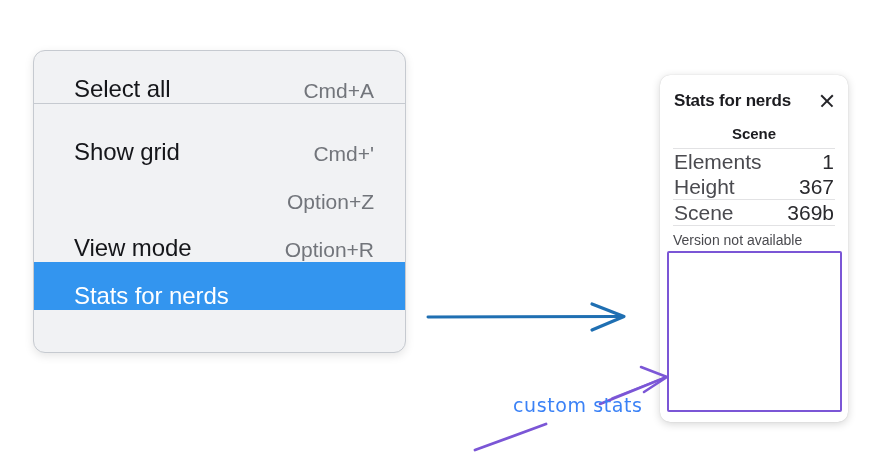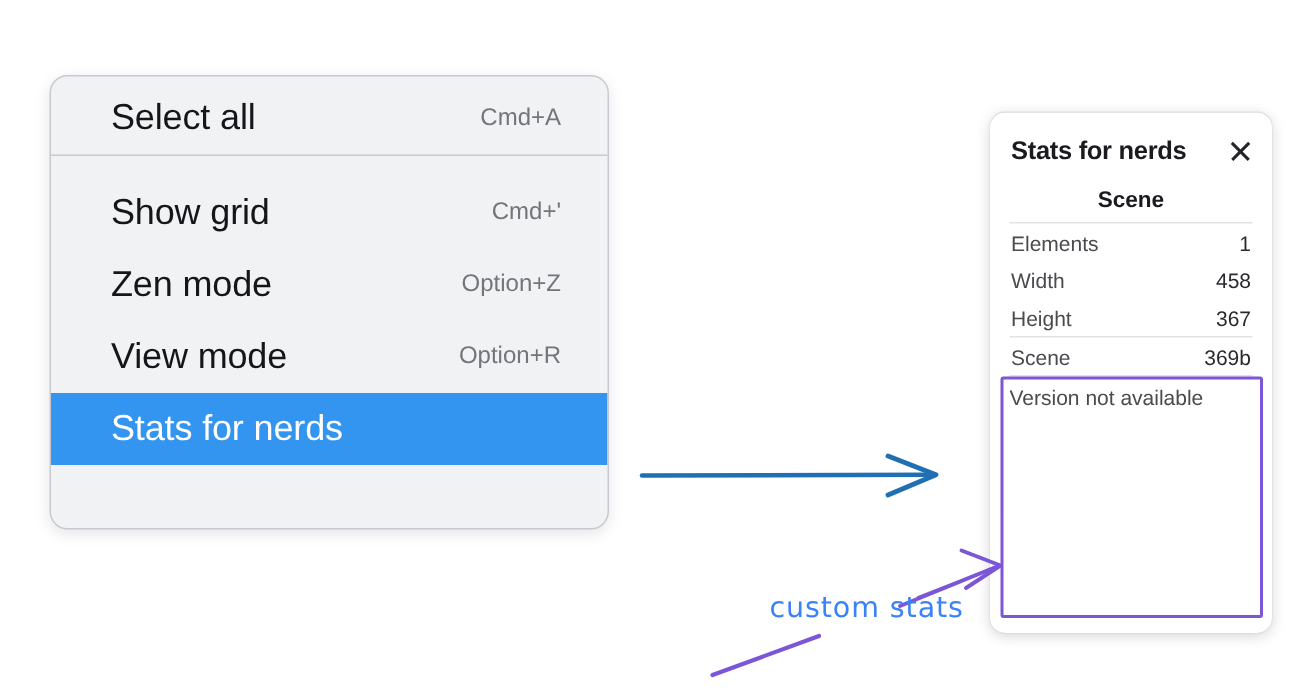--- a/index.html
+++ b/index.html
@@ -41,36 +41,36 @@
     background: #c6cad0;
     margin: 0;
   }
 
   .menu-group-bottom { padding-top: 14px; padding-bottom: 10px; }
 
   .menu-item {
     position: relative;
     height: 48px;
     display: flex;
-    align-items: center;
+    align-items: flex-end;
     padding: 0 0 0 40px;
     cursor: default;
   }
 
   .menu-item .label {
     font-size: 24px;
     color: #15161a;
     letter-spacing: -0.1px;
     white-space: nowrap;
   }
 
   .menu-item .shortcut {
     position: absolute;
     right: 31px;
-    font-size: 16px;
+    font-size: 21px;
     color: #72757b;
     white-space: nowrap;
   }
 
   .menu-item.highlighted { background: #3395ef; }
   .menu-item.highlighted .label { color: #ffffff; }
   .menu-item.highlighted .shortcut { color: #cfe4fa; }
 
   
   .stats-panel {
@@ -133,21 +133,21 @@
     background: #e2e2e4;
     margin: 0 13px;
   }
 
   .stat-row {
     display: flex;
     justify-content: space-between;
     align-items: center;
     padding: 0 14px;
     height: 25px;
-    font-size: 14px;
+    font-size: 21px;
     color: #4a4a4f;
   }
   .stat-row .k { color: #4a4a4f; }
   .stat-row .v { color: #2a2a2e; }
 
   .note-row {
     padding: 0 13px;
     height: 28px;
     display: flex;
     align-items: center;
@@ -203,21 +203,20 @@
     </div>
 
     <div class="menu-sep"></div>
 
     <div class="menu-group-bottom">
       <div class="menu-item">
         <span class="label">Show grid</span>
         <span class="shortcut">Cmd+'</span>
       </div>
       <div class="menu-item">
-        <span class="label">Zen mode</span>
         <span class="shortcut">Option+Z</span>
       </div>
       <div class="menu-item">
         <span class="label">View mode</span>
         <span class="shortcut">Option+R</span>
       </div>
       <div class="menu-item highlighted">
         <span class="label">Stats for nerds</span>
       </div>
     </div>
@@ -231,24 +230,20 @@
       <span class="close-icon"></span>
     </div>
 
     <div class="section-head">Scene</div>
     <div class="hrule"></div>
     <div class="stat-row">
       <span class="k">Elements</span>
       <span class="v">1</span>
     </div>
     <div class="stat-row">
-      <span class="k">Width</span>
-      <span class="v">458</span>
-    </div>
-    <div class="stat-row">
       <span class="k">Height</span>
       <span class="v">367</span>
     </div>
 
     <div class="hrule"></div>
     <div class="stat-row">
       <span class="k">Scene</span>
       <span class="v">369b</span>
     </div>
 

